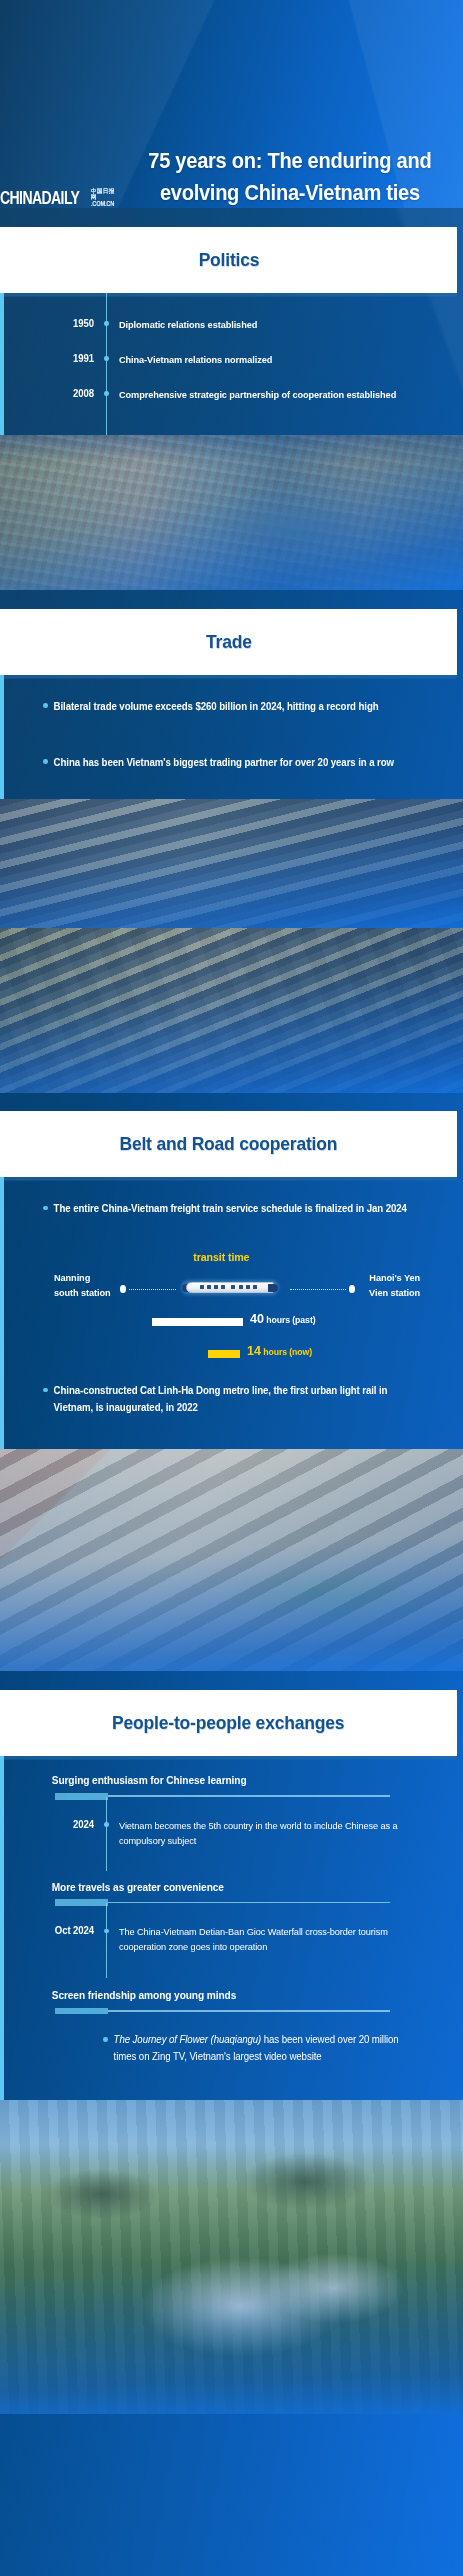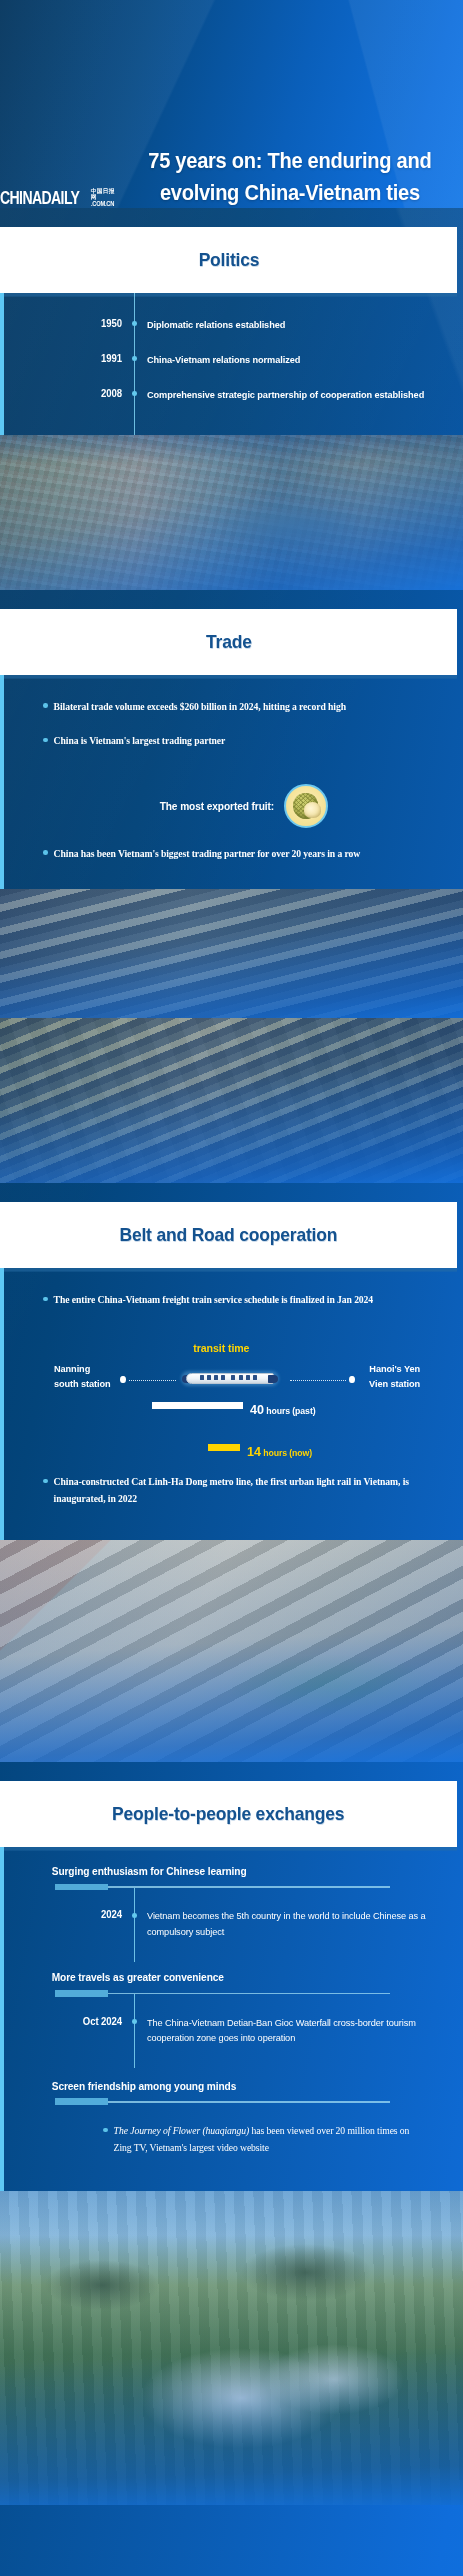--- a/index.html
+++ b/index.html
@@ -140,21 +140,20 @@
     top: 0;
     bottom: 0;
     width: 3.6px;
     background: #5ec8f5;
   }
 
   
   .timeline {
     position: relative;
     padding: 24px 0 13.4px 0;
-    margin-left: 28px;
   }
   .tl-axis {
     position: absolute;
     left: 106px;
     top: 0;
     bottom: 0;
     width: 0.8px;
     background: #7fd4f3;
     opacity: 0.85;
   }
@@ -195,21 +194,21 @@
     font-size: 9.8px;
     line-height: 15.5px;
     letter-spacing: -0.1px;
     transform: scaleX(0.94);
     transform-origin: left;
     max-width: 314px;
   }
   .tl-text.light { font-weight: 400; }
 
   
-  .bullet-list { padding: 23px 0 10.3px 0; font-family: Liberation Serif, serif; }
+  .bullet-list { padding: 23px 0 10.3px 0; }
   .bullet {
     position: relative;
     display: flex;
     align-items: flex-start;
     margin-bottom: 17.5px;
     padding-left: 43px;
     padding-right: 31px;
   }
   .bullet-dot {
     position: absolute;
@@ -534,24 +533,24 @@
     position: absolute;
     left: 0; top: 1px;
     width: 98px; height: 15.5px;
     border-radius: 8.2px;
     background: rgba(120,190,235,0.35);
     filter: blur(1.5px);
   }
   .bar-row {
     position: absolute;
     display: flex;
-    align-items: flex-start;
+    align-items: flex-end;
   }
   .bar-row.past { left: 152px; top: 65px; }
-  .bar-row.now  { left: 208px; top: 107px; }
+  .bar-row.now  { left: 208px; top: 97px; }
   .bar {
     height: 7.7px;
     flex: 0 0 auto;
   }
   .bar.white { width: 91px; background: #ffffff; }
   .bar.gold  { width: 32px;  background: #ffd400; }
   .bar-text {
     margin-left: 7.2px;
     color: #ffffff;
     font-weight: 700;
@@ -656,34 +655,23 @@
 </div>
 
 <div class="sec-body">
   <div class="left-rail"></div>
 
   <div class="bullet-list">
     <div class="bullet">
       <span class="bullet-dot"></span>
       <span class="bullet-body">Bilateral trade volume exceeds $260 billion in 2024, hitting a record high</span>
     </div>
-    <div class="bullet">
-      <span class="bullet-dot"></span>
-      <span class="bullet-body">China is Vietnam's largest trading partner</span>
-    </div>
-  </div>
-
-
-  <div class="fruit-row">
-    <span class="label">The most exported fruit:</span>
-    <span class="durian-badge">
-      <span class="d-body"></span>
-      <span class="d-slice"></span>
-    </span>
-  </div>
+  </div>
+
+
 
   <div class="bullet-list" style="padding-top:11.3px;">
     <div class="bullet">
       <span class="bullet-dot"></span>
       <span class="bullet-body">China has been Vietnam's biggest trading partner for over 20 years in a row</span>
     </div>
   </div>
 </div>
 
 <div class="photo ph-port"></div>

